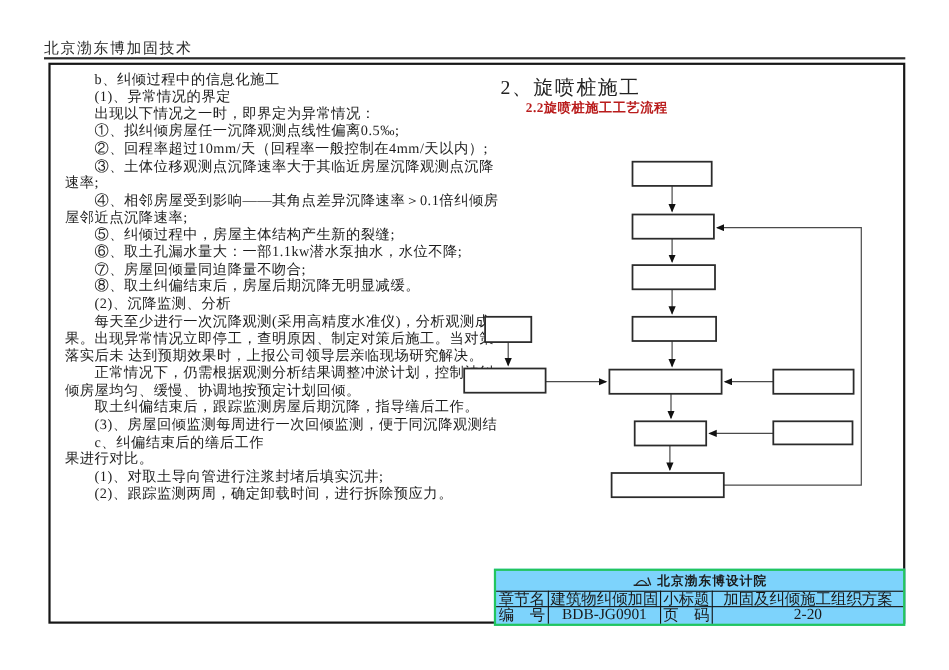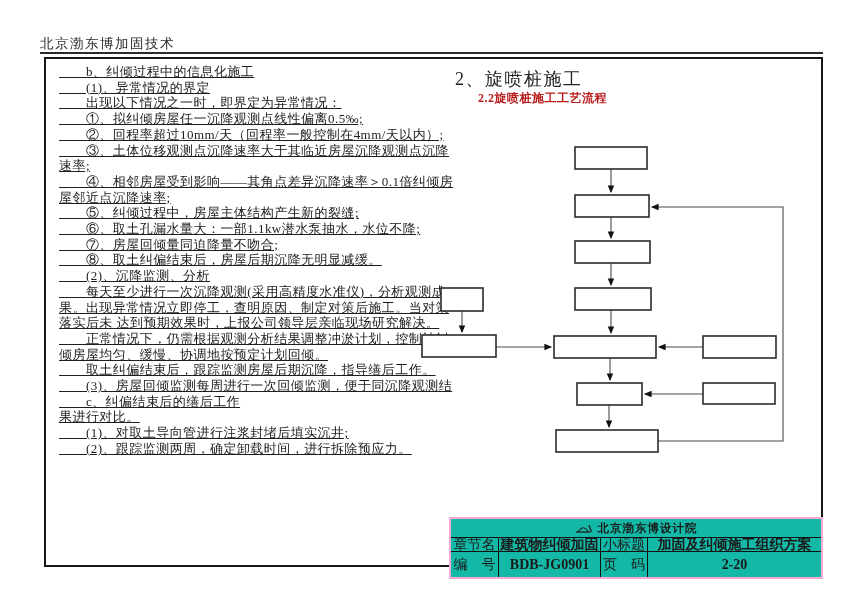--- a/index.html
+++ b/index.html
@@ -16,56 +16,56 @@
   }
   .header-rule {
     position:absolute; left:40px; top:52px; width:783px; height:0;
     border-top:2px solid #2a2a2a;
   }
   .content-frame {
     position:absolute; left:44px; top:57px; width:779px; height:510px;
     border:2px solid #161616; box-sizing:border-box; background:#ffffff;
   }
 
-  .left-col { position:absolute; left:59px; top:64px; width:388px;text-decoration:underline; }
+  .left-col { position:absolute; left:59px; top:64px; width:388px; }
   .tline {
     font-size:13px; letter-spacing:0.45px; line-height:15.7px;
     white-space:pre; color:#1c1c1c;
   }
 
   .section-title {
     position:absolute; left:455px; top:67px;
     font-size:18px; letter-spacing:1.5px; color:#222; white-space:pre;
   }
   .subsection-title {
     position:absolute; left:478px; top:90px;
     font-size:12px; font-weight:bold; letter-spacing:0.5px; color:#b91c1c; white-space:pre;
   }
 
   .flowchart { position:absolute; left:420px; top:140px; }
   .flow-box { fill:#ffffff; stroke:#2b2b2b; stroke-width:1.6; }
   .flow-line { stroke:#4a4a4a; stroke-width:1.1; fill:none; }
 
   .title-block {
-    position:absolute; left:449px; top:517px; width:374px; height:62px;
-    border:2px solid #f9a8d4; box-sizing:border-box; background:#14b8a6;
+    position:absolute; left:449px; top:517px; width:374px; height:52px;
+    border:2px solid #22c55e; box-sizing:border-box; background:#7dd3fc;
     display:grid; grid-template-columns:47px 102px 47px 1fr;
     grid-template-rows:18px 14px 1fr;
   }
   .tb-head {
     grid-column:1/-1; display:flex; align-items:center; justify-content:center;
     gap:5px; font-size:11.5px; letter-spacing:1px; font-weight:bold; color:#1a1a1a;
   }
   .tb-cell {
     display:flex; align-items:center; justify-content:center;
     font-size:14px; border-top:1px solid #111; overflow:hidden;
     white-space:pre; color:#1a1a1a;
   }
   .tb-cell.cb { border-left:1px solid #111; }
-  .tb-val { font-weight:bold; }
+  .tb-val { font-weight:normal; }
   .tb-logo { display:inline-flex; align-items:center; }
 </style>
 </head>
 <body>
 
 <div class="page">
 
   <div class="doc-header">北京渤东博加固技术</div>
   <div class="header-rule"></div>
 

